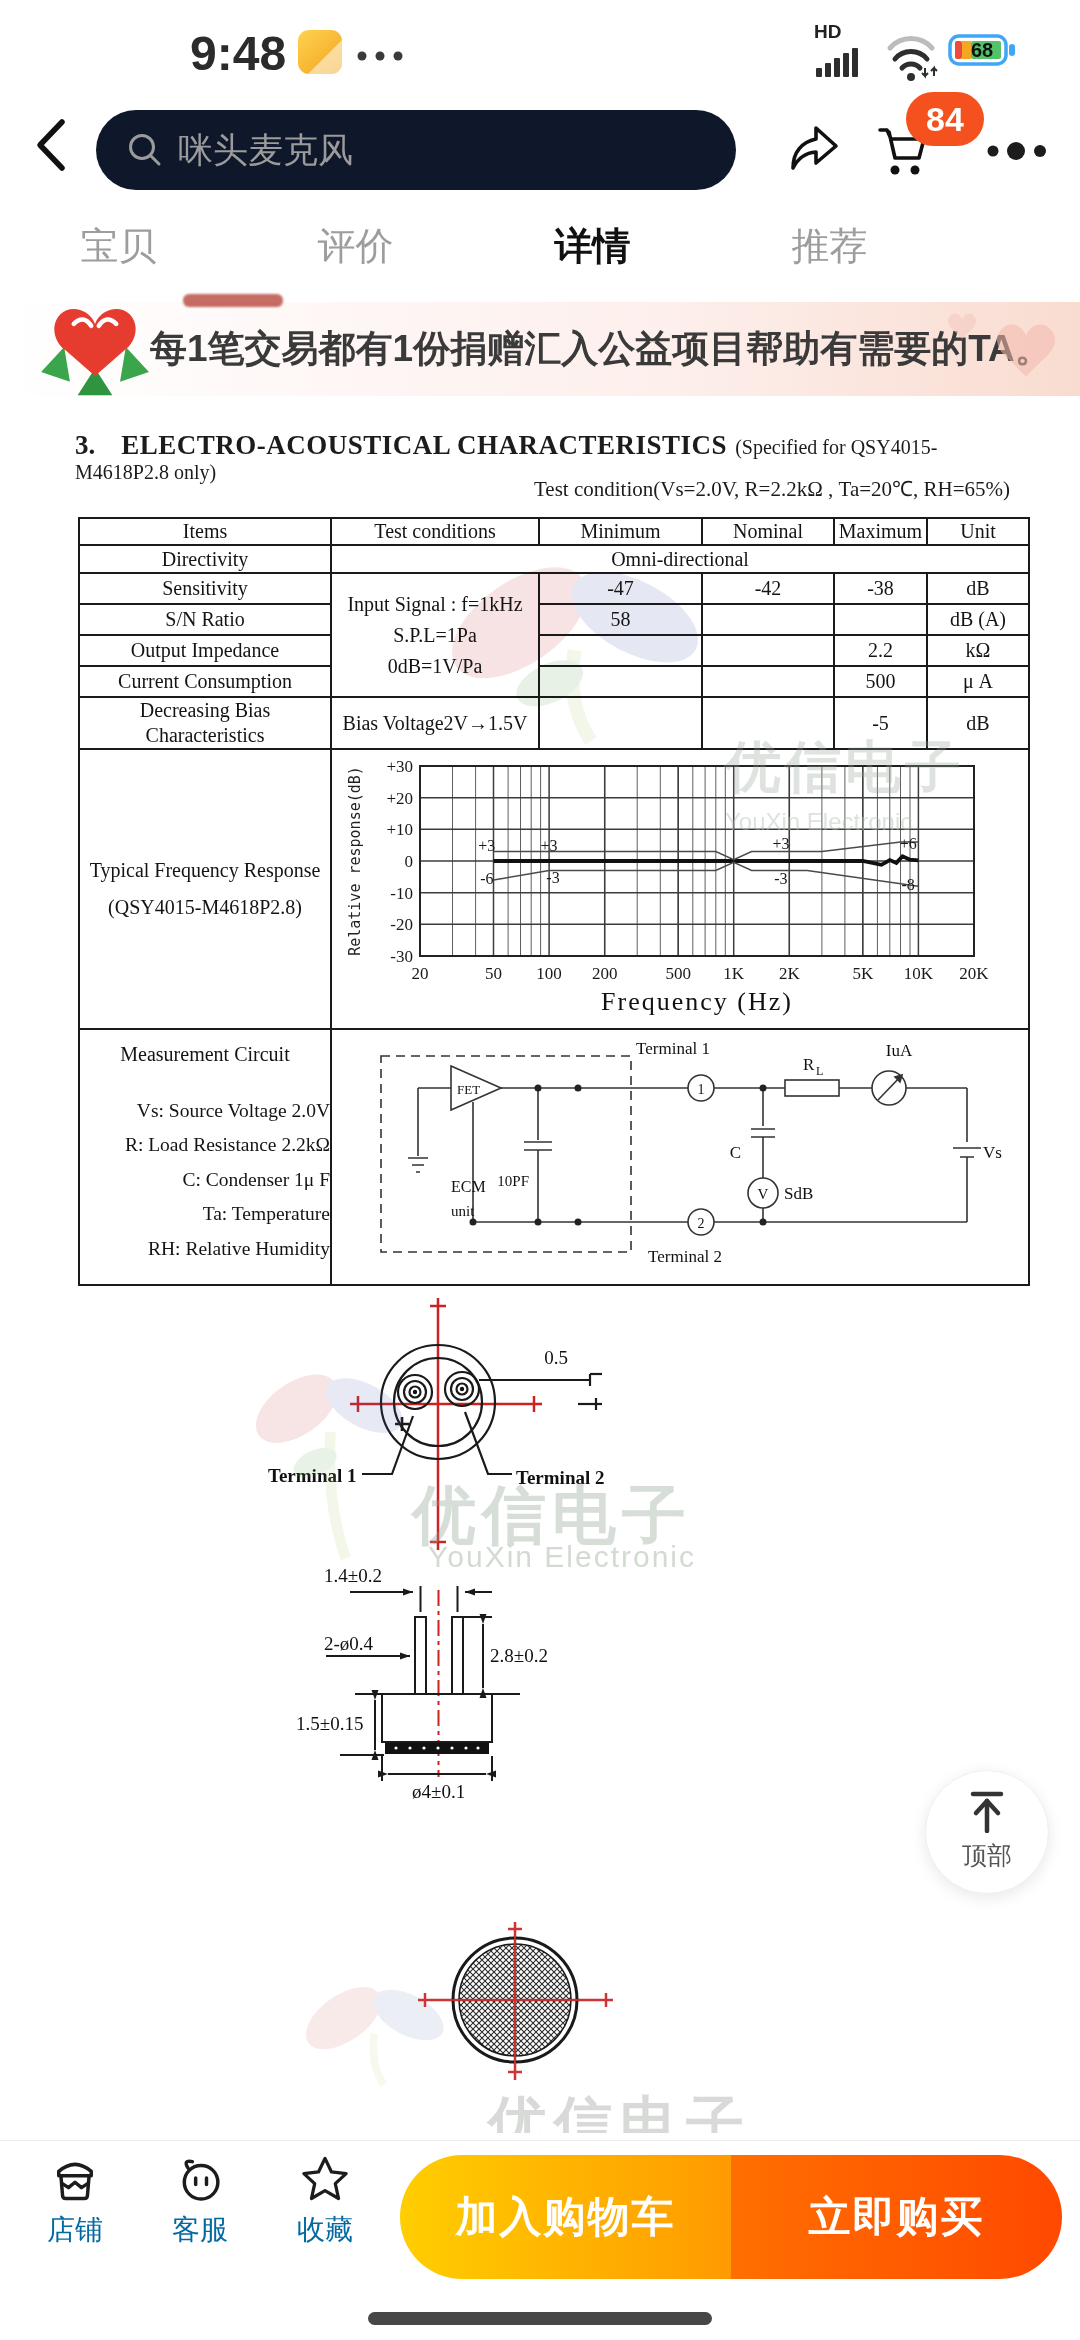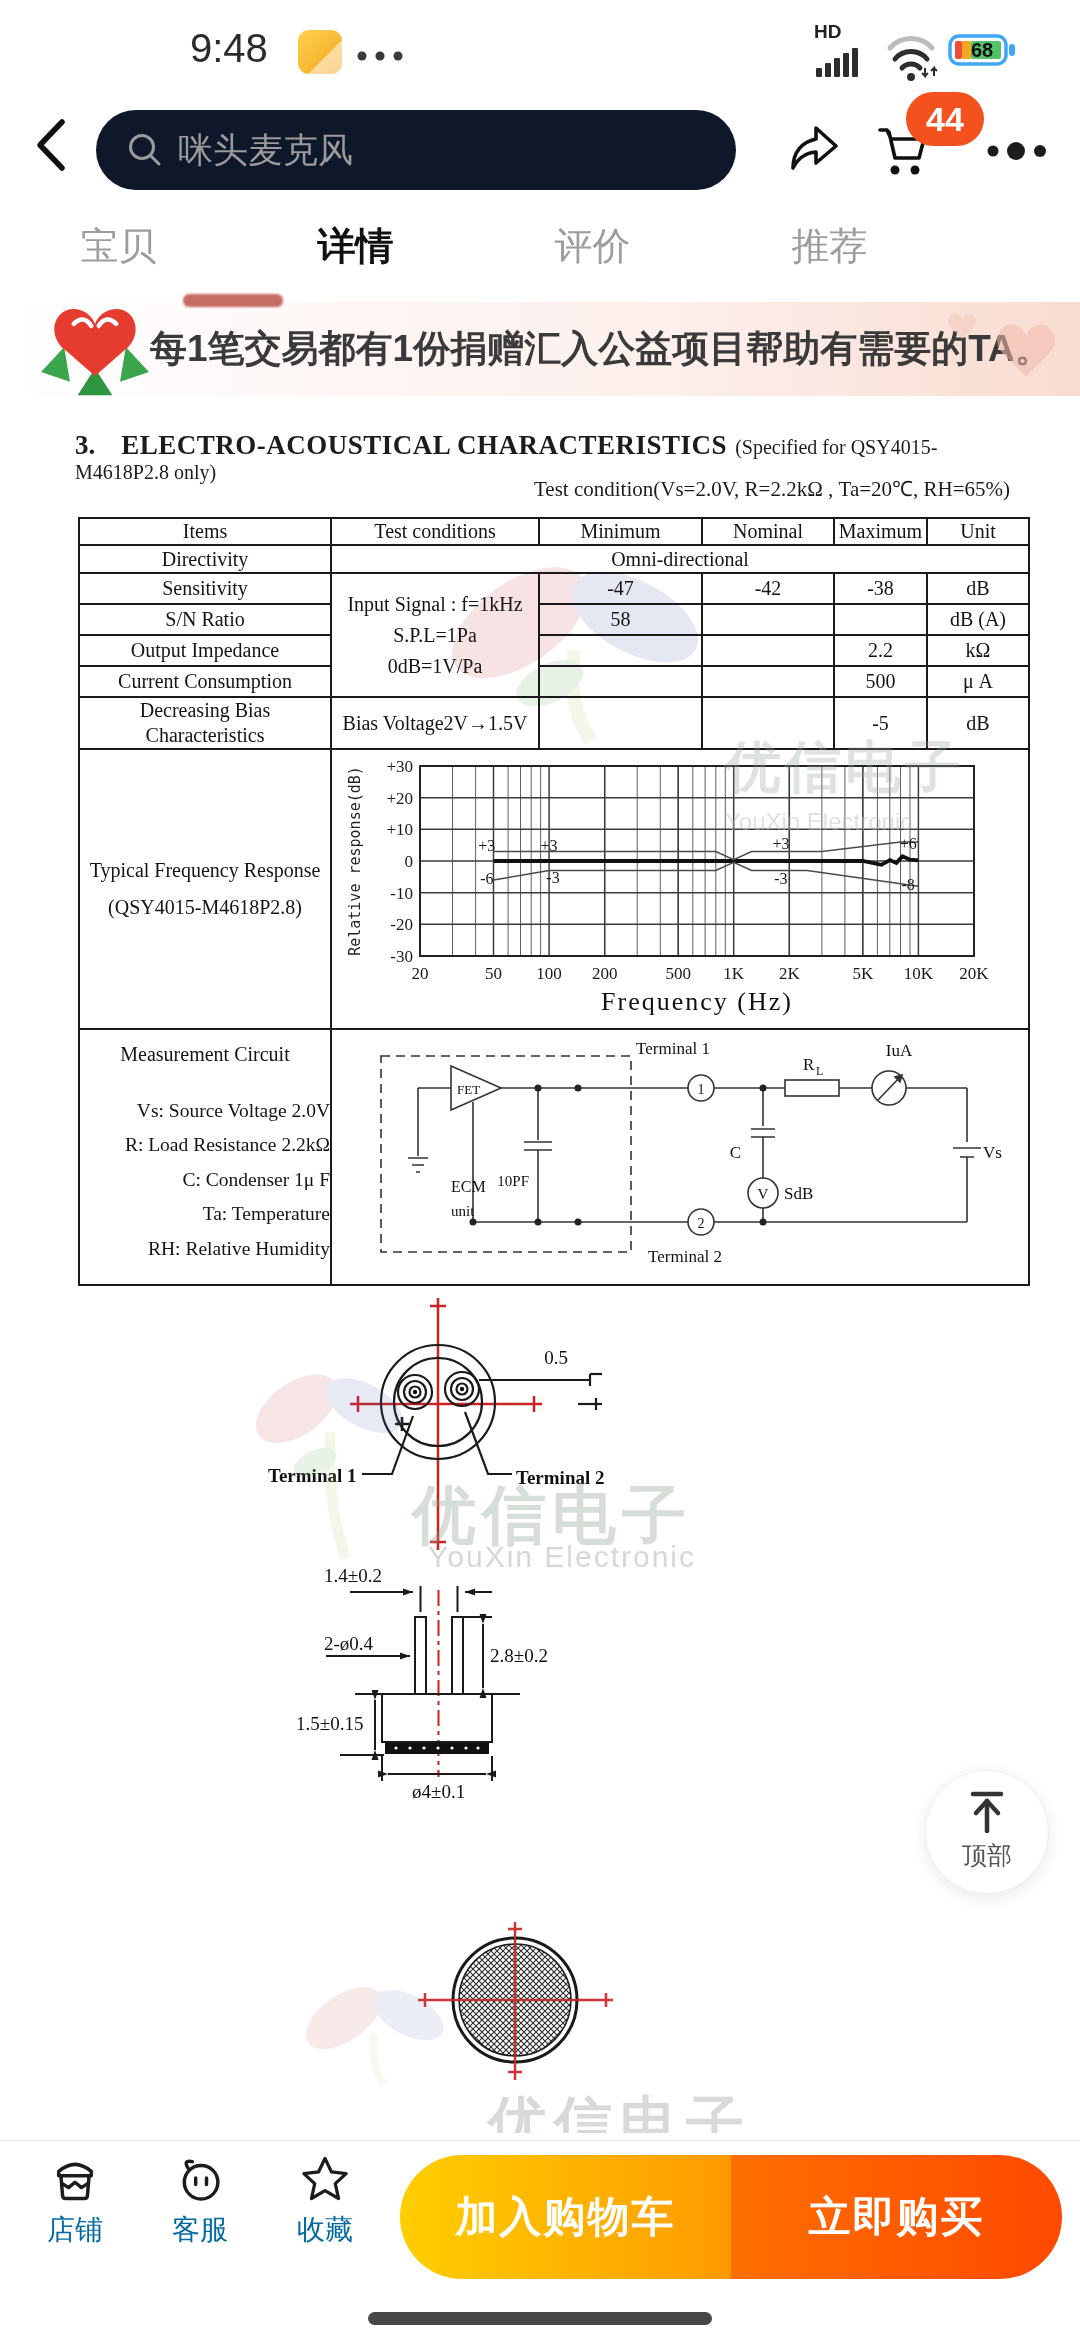--- a/index.html
+++ b/index.html
@@ -1,20 +1,20 @@
 <!DOCTYPE html>
 <html><head>
 <meta charset="utf-8">
 <style>
   html,body{margin:0;padding:0;background:#e9e9e9;}
   .screen{position:relative;width:1080px;height:2340px;background:#fff;overflow:hidden;
     font-family:"Liberation Sans",sans-serif;}
   .abs{position:absolute;}
   
-  .time{left:190px;top:26px;font-size:40px;font-weight:400;color:#2b2b2b;}
+  .time{left:190px;top:26px;font-size:48px;font-weight:700;color:#2b2b2b;}
   .appicon{left:298px;top:30px;width:44px;height:44px;border-radius:11px;
     background:linear-gradient(140deg,#ffd24f,#f2a41f);overflow:hidden;}
   .appicon i{position:absolute;left:10px;top:10px;width:34px;height:34px;background:#fff8;
     clip-path:polygon(0 100%,100% 0,100% 100%);}
   
   .search{left:96px;top:110px;width:640px;height:80px;border-radius:40px;background:#0f172a;
     display:flex;align-items:center;}
   .search .ph{margin-left:14px;font-size:35px;color:#9b9b9b;}
   .badge{left:906px;top:92px;min-width:78px;height:54px;border-radius:27px;background:#f4511e;
     color:#fff;font-size:34px;font-weight:600;display:flex;align-items:center;justify-content:center;}
@@ -122,31 +122,31 @@
     <span class="ph">咪头麦克风</span>
   </div>
   <svg class="abs" style="left:786px;top:118px" width="60" height="58">
     <path d="M30,10 L50,28 L30,45 L30,34 C17,35 11,42 7,50 C7,34 16,24 30,21 Z" stroke="#111" stroke-width="3.6" fill="none" stroke-linejoin="round" stroke-linecap="round"></path>
   </svg>
   <svg class="abs" style="left:872px;top:120px" width="66" height="62">
     <path d="M8,10 h7 l4,9 h33 l-5,19 h-24 l-6,-26" stroke="#111" stroke-width="3.6" fill="none" stroke-linejoin="round" stroke-linecap="round"></path>
     <circle cx="23" cy="50" r="4.5" fill="#111"></circle>
       <circle cx="43" cy="50" r="4.5" fill="#111"></circle>
   </svg>
-  <div class="abs badge">44</div>
+  <div class="abs badge">84</div>
   <svg class="abs" style="left:984px;top:138px" width="66" height="26">
     <circle cx="9" cy="13" r="5.5" fill="#1c1c1c"></circle>
       <circle cx="32" cy="13" r="9" fill="#1c1c1c"></circle>
       <circle cx="56" cy="13" r="6" fill="#1c1c1c"></circle>
   </svg>
 
   <div class="abs tabs">
     <div class="tab">宝贝</div>
+    <div class="tab">评价</div>
     <div class="tab active">详情</div>
-    <div class="tab">评价</div>
     <div class="tab">推荐</div>
   </div>
 
   <div class="abs banner">
     <div class="red-frag"></div>
     <svg style="position:absolute;left:36px;top:-7px" width="118" height="104" viewBox="0 0 60 54">
       <path d="M14,27 L2,40 L17,45 Z" fill="#3aa54a"></path>
       <path d="M46,27 L58,40 L43,45 Z" fill="#3aa54a"></path>
       <path d="M30,38 L21,52 L39,52 Z" fill="#2f9440"></path>
       <path d="M30,15 C27,7 17,5 12,10 C7,15 8,24 15,29 L30,42 L45,29 C52,24 53,15 48,10 C43,5 33,7 30,15 Z" fill="#e63c2f"></path>

